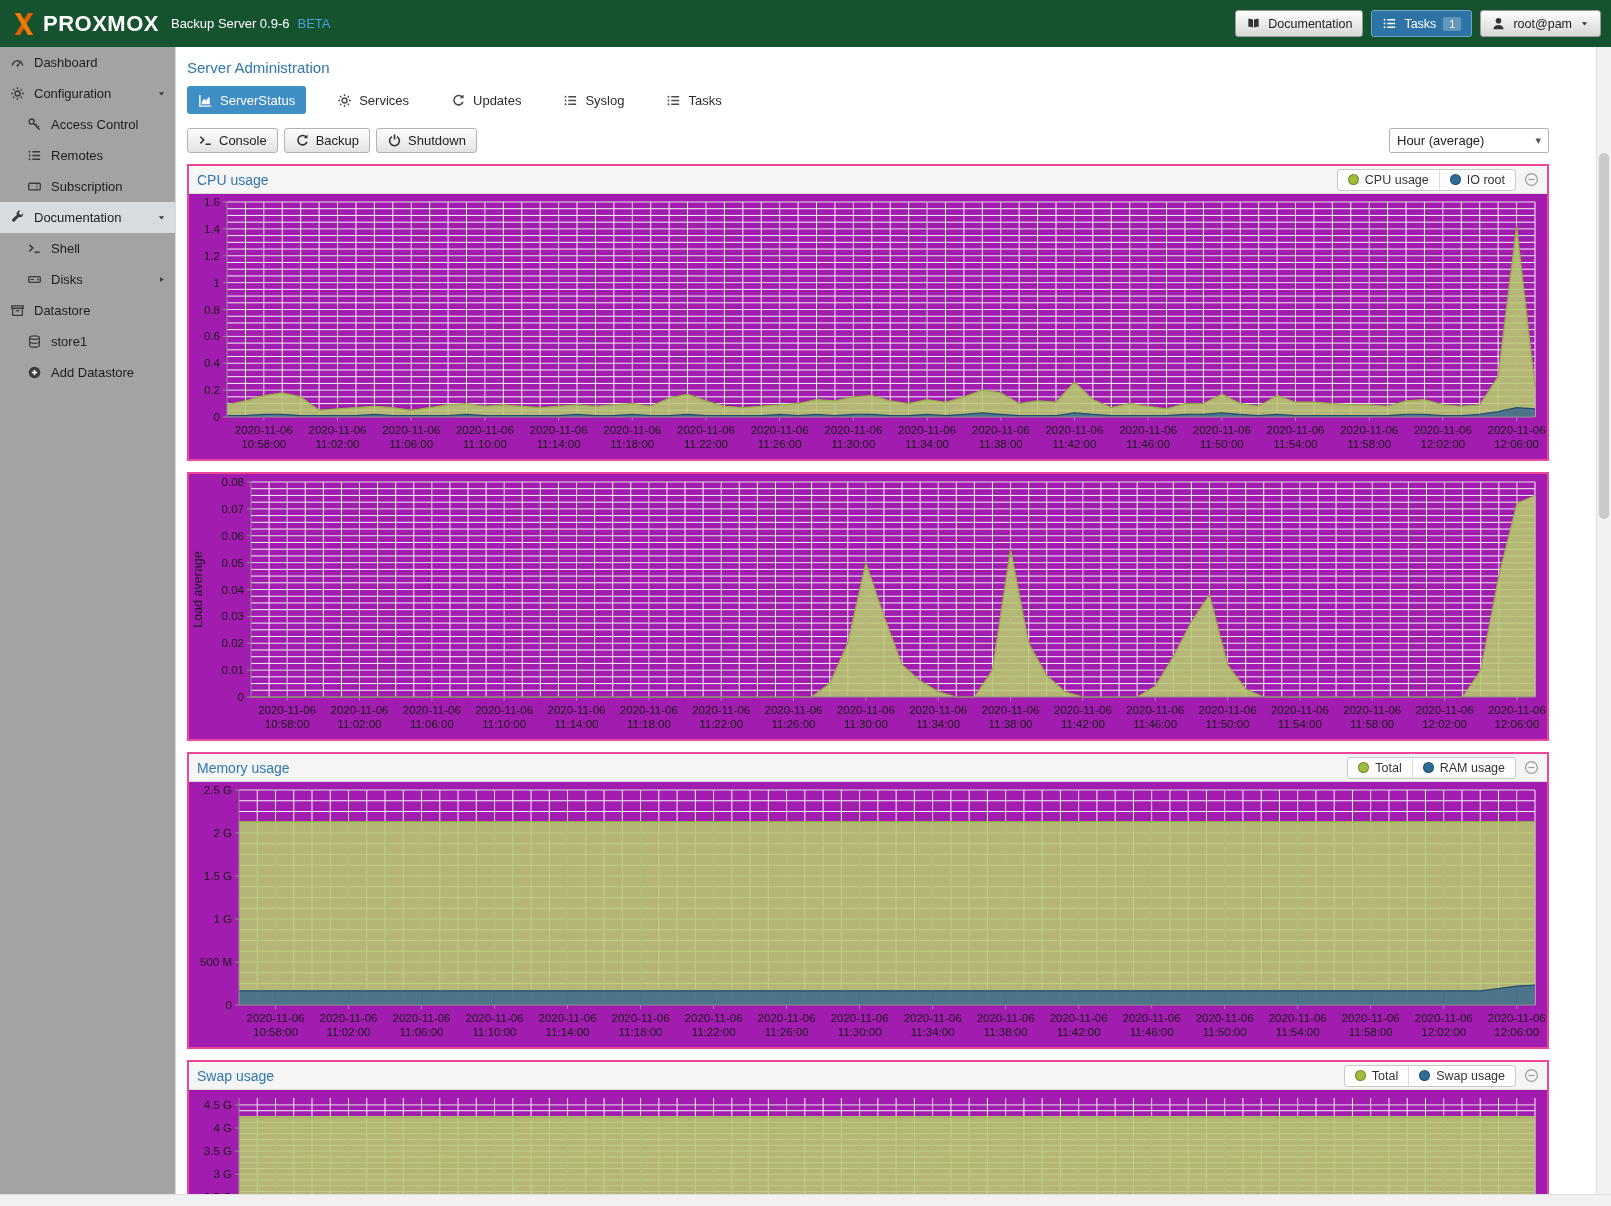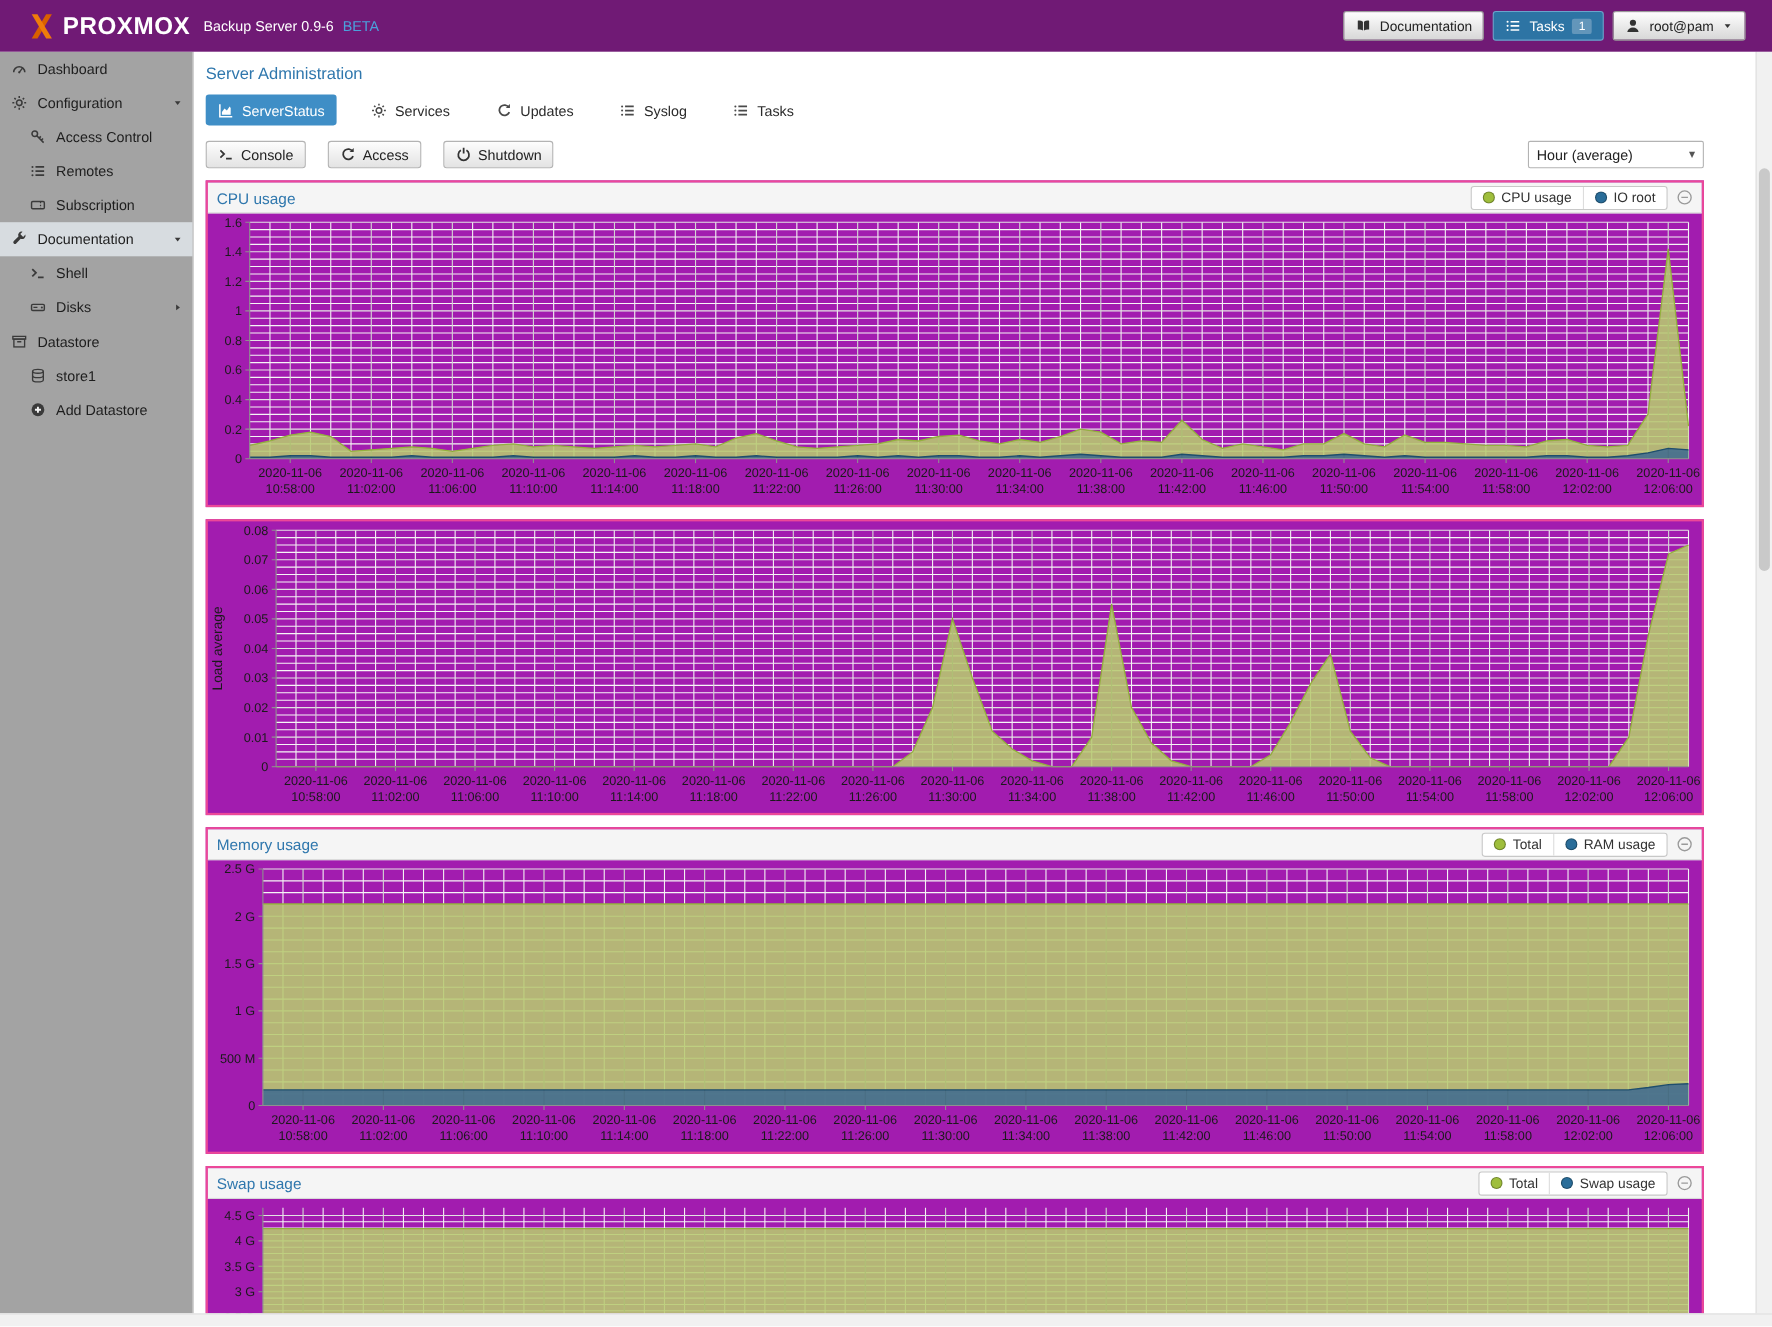--- a/index.html
+++ b/index.html
@@ -1,20 +1,20 @@
 <!DOCTYPE html>
 <html><head>
 <meta charset="utf-8">
 <style>
   *{box-sizing:border-box;margin:0;padding:0}
   html,body{width:1611px;height:1206px}
   body{overflow:hidden;font-family:"Liberation Sans",sans-serif;background:#fff;position:relative}
 
   
-  .header{position:absolute;top:0;left:0;width:100%;height:47px;background:#701a75;display:flex;align-items:center;padding:0 24px;gap:8px;z-index:10}
+  .header{position:absolute;top:0;left:0;width:100%;height:47px;background:#14532d;display:flex;align-items:center;padding:0 10px;gap:8px;z-index:10}
   .brand{display:flex;align-items:center;gap:5px}
   .brand-name{color:#fff;font-size:22px;font-weight:bold;letter-spacing:.5px}
   .product{color:#fff;font-size:13px;margin-left:4px}
   .beta{color:#4ba0dc;font-size:13px;cursor:pointer}
   .hspacer{flex:1}
   .hbtn{height:27px;display:flex;align-items:center;gap:7px;padding:0 10px;border-radius:3px;font-size:12.5px;border:1px solid #9a9a9a;background:linear-gradient(#fefefe,#d7d7d7);color:#222;cursor:pointer;white-space:nowrap}
   .hbtn.blue{background:#2d74a4;border-color:#6ba4cb;color:#fff}
   .badge{background:#6396ba;border-radius:2px;padding:1px 6px;font-size:11px;color:#fff}
 
   
@@ -26,21 +26,21 @@
   .srow .ic{color:#3a3a3a}
 
   
   .main{position:absolute;top:47px;left:177px;right:15px;bottom:12px;background:#fff;overflow:hidden;padding:12px 47px 0 10px}
   .page-title{color:#2f77ad;font-size:15px}
   .tabs{display:flex;gap:20px;margin-top:10px}
   .tab{height:28px;display:flex;align-items:center;gap:7px;padding:0 11px;font-size:13px;color:#2b2b2b;border-radius:3px;cursor:pointer}
   .tab .ic{color:#4a4a4a}
   .tab.active{background:#3f8ec6;color:#fff}
   .tab.active .ic{color:#fff}
-  .toolbar{display:flex;align-items:center;gap:20px;margin-top:14px}
+  .toolbar{display:flex;align-items:center;gap:6px;margin-top:14px}
   .tbtn{height:25px;display:flex;align-items:center;gap:6px;padding:0 10px;font-size:13px;color:#222;background:linear-gradient(#fdfdfd,#e3e3e3);border:1px solid #b3b3b3;border-radius:3px;cursor:pointer}
   .tbtn .ic,.hbtn .ic{color:#333}
   .hbtn.blue .ic{color:#fff}
   .tspacer{flex:1}
   .select{width:160px;height:25px;border:1px solid #b3b3b3;background:#fff;display:flex;align-items:center;justify-content:space-between;padding:0 7px;font-size:13px;color:#222;border-radius:2px;cursor:pointer}
   .select .car{color:#555;font-size:11px}
 
   
   .panel{margin-top:11px;border:2px solid #ec4899;background:#a21caf}
   .panel-h{height:28px;background:#f5f5f5;border-bottom:1px solid #d9d9d9;display:flex;align-items:center;padding:0 8px}
@@ -322,21 +322,21 @@
     <div class="tbtn">
       <svg class="ic">
           <use href="#i-terminal"></use>
         </svg>
       <span>Console</span>
     </div>
     <div class="tbtn">
       <svg class="ic">
           <use href="#i-refresh"></use>
         </svg>
-      <span>Access</span>
+      <span>Backup</span>
     </div>
     <div class="tbtn">
       <svg class="ic">
           <use href="#i-power"></use>
         </svg>
       <span>Shutdown</span>
     </div>
     <div class="tspacer"></div>
     <div class="select">
       <span>Hour (average)</span>

